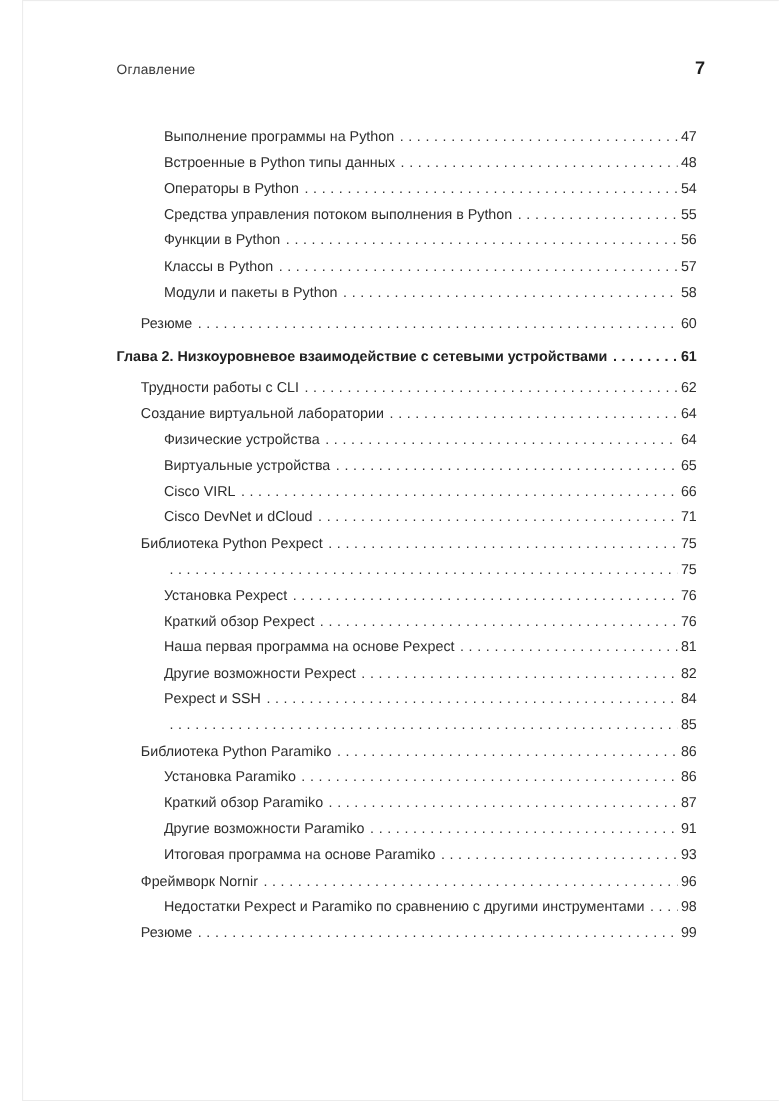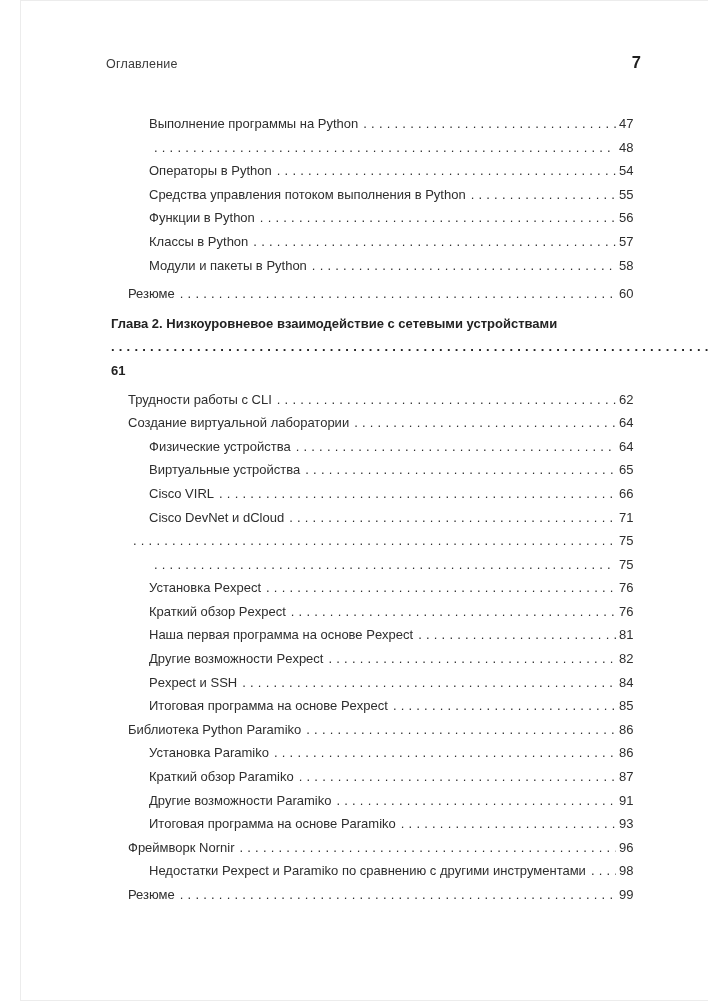--- a/index.html
+++ b/index.html
@@ -52,21 +52,21 @@
     margin: 0 3px 0 5px;
   }
   .entry .leader::after {
     content: "........................................................................................................................";
     letter-spacing: 4.2px;
   }
   .entry .pagenum {
     min-width: 22px;
     white-space: nowrap;
   }
-  .level-0 { padding-left: 0; flex-direction: column; }
+  .level-0 { padding-left: 0; }
   .level-1 { padding-left: 22px; }
   .level-2 { padding-left: 43px; }
   .chapter {
     font-weight: bold;
     color: #222222;
     margin-top: 6px;
     margin-bottom: 5px;
   }
   
   .toc .entry:nth-child(8) { margin-top: 5px; }
@@ -79,20 +79,21 @@
     <span class="running-title">Оглавление</span>
     <span class="page-number">7</span>
   </div>
   <div class="toc">
       <div class="entry level-2">
         <span class="label">Выполнение программы на Python</span>
         <span class="leader"></span>
         <span class="pagenum">47</span>
       </div>
       <div class="entry level-2">
+        <span class="label">Встроенные в Python типы данных</span>
         <span class="leader"></span>
         <span class="pagenum">48</span>
       </div>
       <div class="entry level-2">
         <span class="label">Операторы в Python</span>
         <span class="leader"></span>
         <span class="pagenum">54</span>
       </div>
       <div class="entry level-2">
         <span class="label">Средства управления потоком выполнения в Python</span>
@@ -148,20 +149,21 @@
         <span class="label">Cisco VIRL</span>
         <span class="leader"></span>
         <span class="pagenum">66</span>
       </div>
       <div class="entry level-2">
         <span class="label">Cisco DevNet и dCloud</span>
         <span class="leader"></span>
         <span class="pagenum">71</span>
       </div>
       <div class="entry level-1">
+        <span class="label">Библиотека Python Pexpect</span>
         <span class="leader"></span>
         <span class="pagenum">75</span>
       </div>
       <div class="entry level-2">
         <span class="leader"></span>
         <span class="pagenum">75</span>
       </div>
       <div class="entry level-2">
         <span class="label">Установка Pexpect</span>
         <span class="leader"></span>
@@ -181,21 +183,20 @@
         <span class="label">Другие возможности Pexpect</span>
         <span class="leader"></span>
         <span class="pagenum">82</span>
       </div>
       <div class="entry level-2">
         <span class="label">Pexpect и SSH</span>
         <span class="leader"></span>
         <span class="pagenum">84</span>
       </div>
       <div class="entry level-2">
-        <span class="label">Итоговая программа на основе Pexpect</span>
         <span class="leader"></span>
         <span class="pagenum">85</span>
       </div>
       <div class="entry level-1">
         <span class="label">Библиотека Python Paramiko</span>
         <span class="leader"></span>
         <span class="pagenum">86</span>
       </div>
       <div class="entry level-2">
         <span class="label">Установка Paramiko</span>

